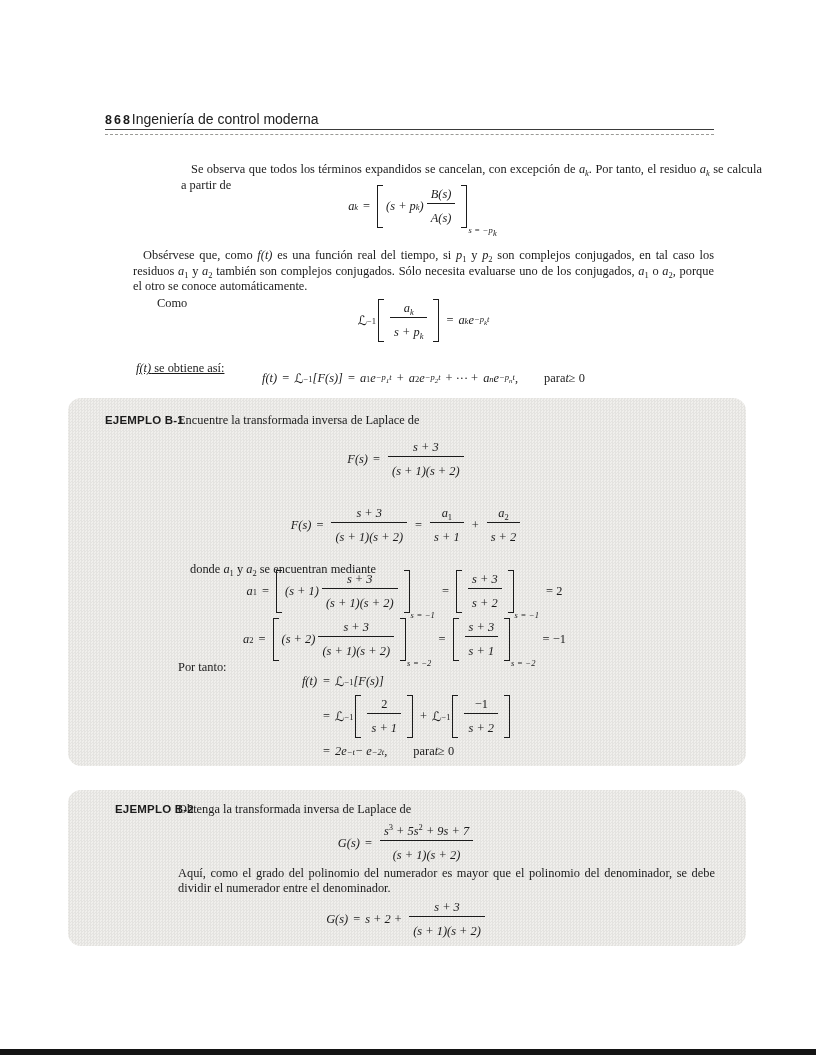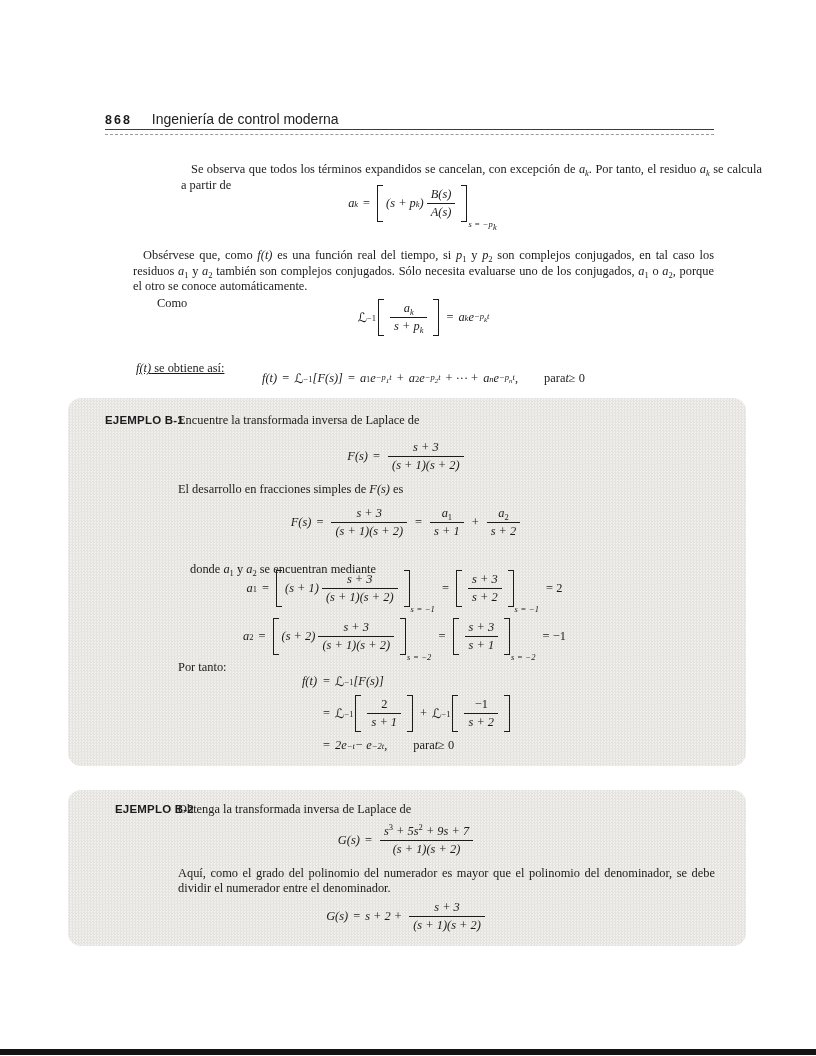--- a/index.html
+++ b/index.html
@@ -1,35 +1,35 @@
 <!DOCTYPE html>
 <html><head>
 <meta charset="utf-8">
 <style>
   html,body{margin:0;padding:0;}
   body{
     width:816px;height:1056px;position:relative;background:#ffffff;
     font-family:"Liberation Serif","DejaVu Serif",serif;color:#1b1b1b;
     overflow:hidden;
   }
-  .hdr{position:absolute;top:111px;left:105px;display:flex;align-items:baseline;gap:20px;
+  .hdr{position:absolute;top:111px;left:105px;display:flex;align-items:baseline;
        font-family:"Liberation Sans","DejaVu Sans",sans-serif;}
   .pnum{font-weight:bold;font-size:12.5px;letter-spacing:2px;}
   .btitle{font-size:14px;color:#222;}
   .hrule{position:absolute;top:129px;left:105px;width:609px;height:4px;
          border-top:1.6px solid #3a3a3a;border-bottom:1px dashed #9a9a96;}
   .para{position:absolute;font-size:12.4px;line-height:15.3px;text-align:justify;}
   .ind{text-indent:10px;}
   .mi{font-style:italic;}
   .eq{position:absolute;display:flex;align-items:center;justify-content:center;
       font-size:12.4px;white-space:nowrap;}
   .rel{margin:0 5px;}
   .frac{display:inline-block;text-align:center;vertical-align:middle;margin:0 3px;}
   .num{display:block;padding:0 4px 1px;}
-  .den{display:block;border-top:1.1px solid #1b1b1b;padding:1px 4px 0;}
+  .den{display:block;border-top:1.1px solid #1b1b1b;padding:7px 4px 0;}
   .bgrp{display:inline-flex;align-items:stretch;margin:0 2px;}
   .bl{width:5px;border:1.3px solid #1b1b1b;border-right:none;margin-right:2px;}
   .brr{width:5px;border:1.3px solid #1b1b1b;border-left:none;margin-left:2px;}
   .bc{display:inline-flex;align-items:center;padding:2px 1px;}
   .ev{align-self:flex-end;font-size:8.5px;font-style:italic;white-space:nowrap;
       position:relative;bottom:-7px;margin-left:1px;letter-spacing:.2px;}
   sub{font-size:8.5px;line-height:0;}
   sup{font-size:8.5px;line-height:0;}
   sup sub{font-size:7px;}
   .lap{font-family:"DejaVu Sans","DejaVu Serif",serif;font-style:italic;font-size:13px;}
@@ -137,21 +137,20 @@
 
   <div class="eq" style="top:42px;left:0;width:100%;">
     <span class="mi">F(s)</span>
     <span class="rel">=</span>
     <span class="frac">
       <span class="num mi">s + 3</span>
       <span class="den mi">(s + 1)(s + 2)</span>
     </span>
   </div>
 
-  <p class="boxtext" style="top:84px;margin:0;"><span>El desarrollo en fracciones simples de </span><span class="mi">F(s)</span><span> es</span></p>
 
   <div class="eq" style="top:108px;left:0;width:100%;">
     <span class="mi">F(s)</span>
     <span class="rel">=</span>
     <span class="frac">
       <span class="num mi">s + 3</span>
       <span class="den mi">(s + 1)(s + 2)</span>
     </span>
     <span class="rel">=</span>
     <span class="frac">

